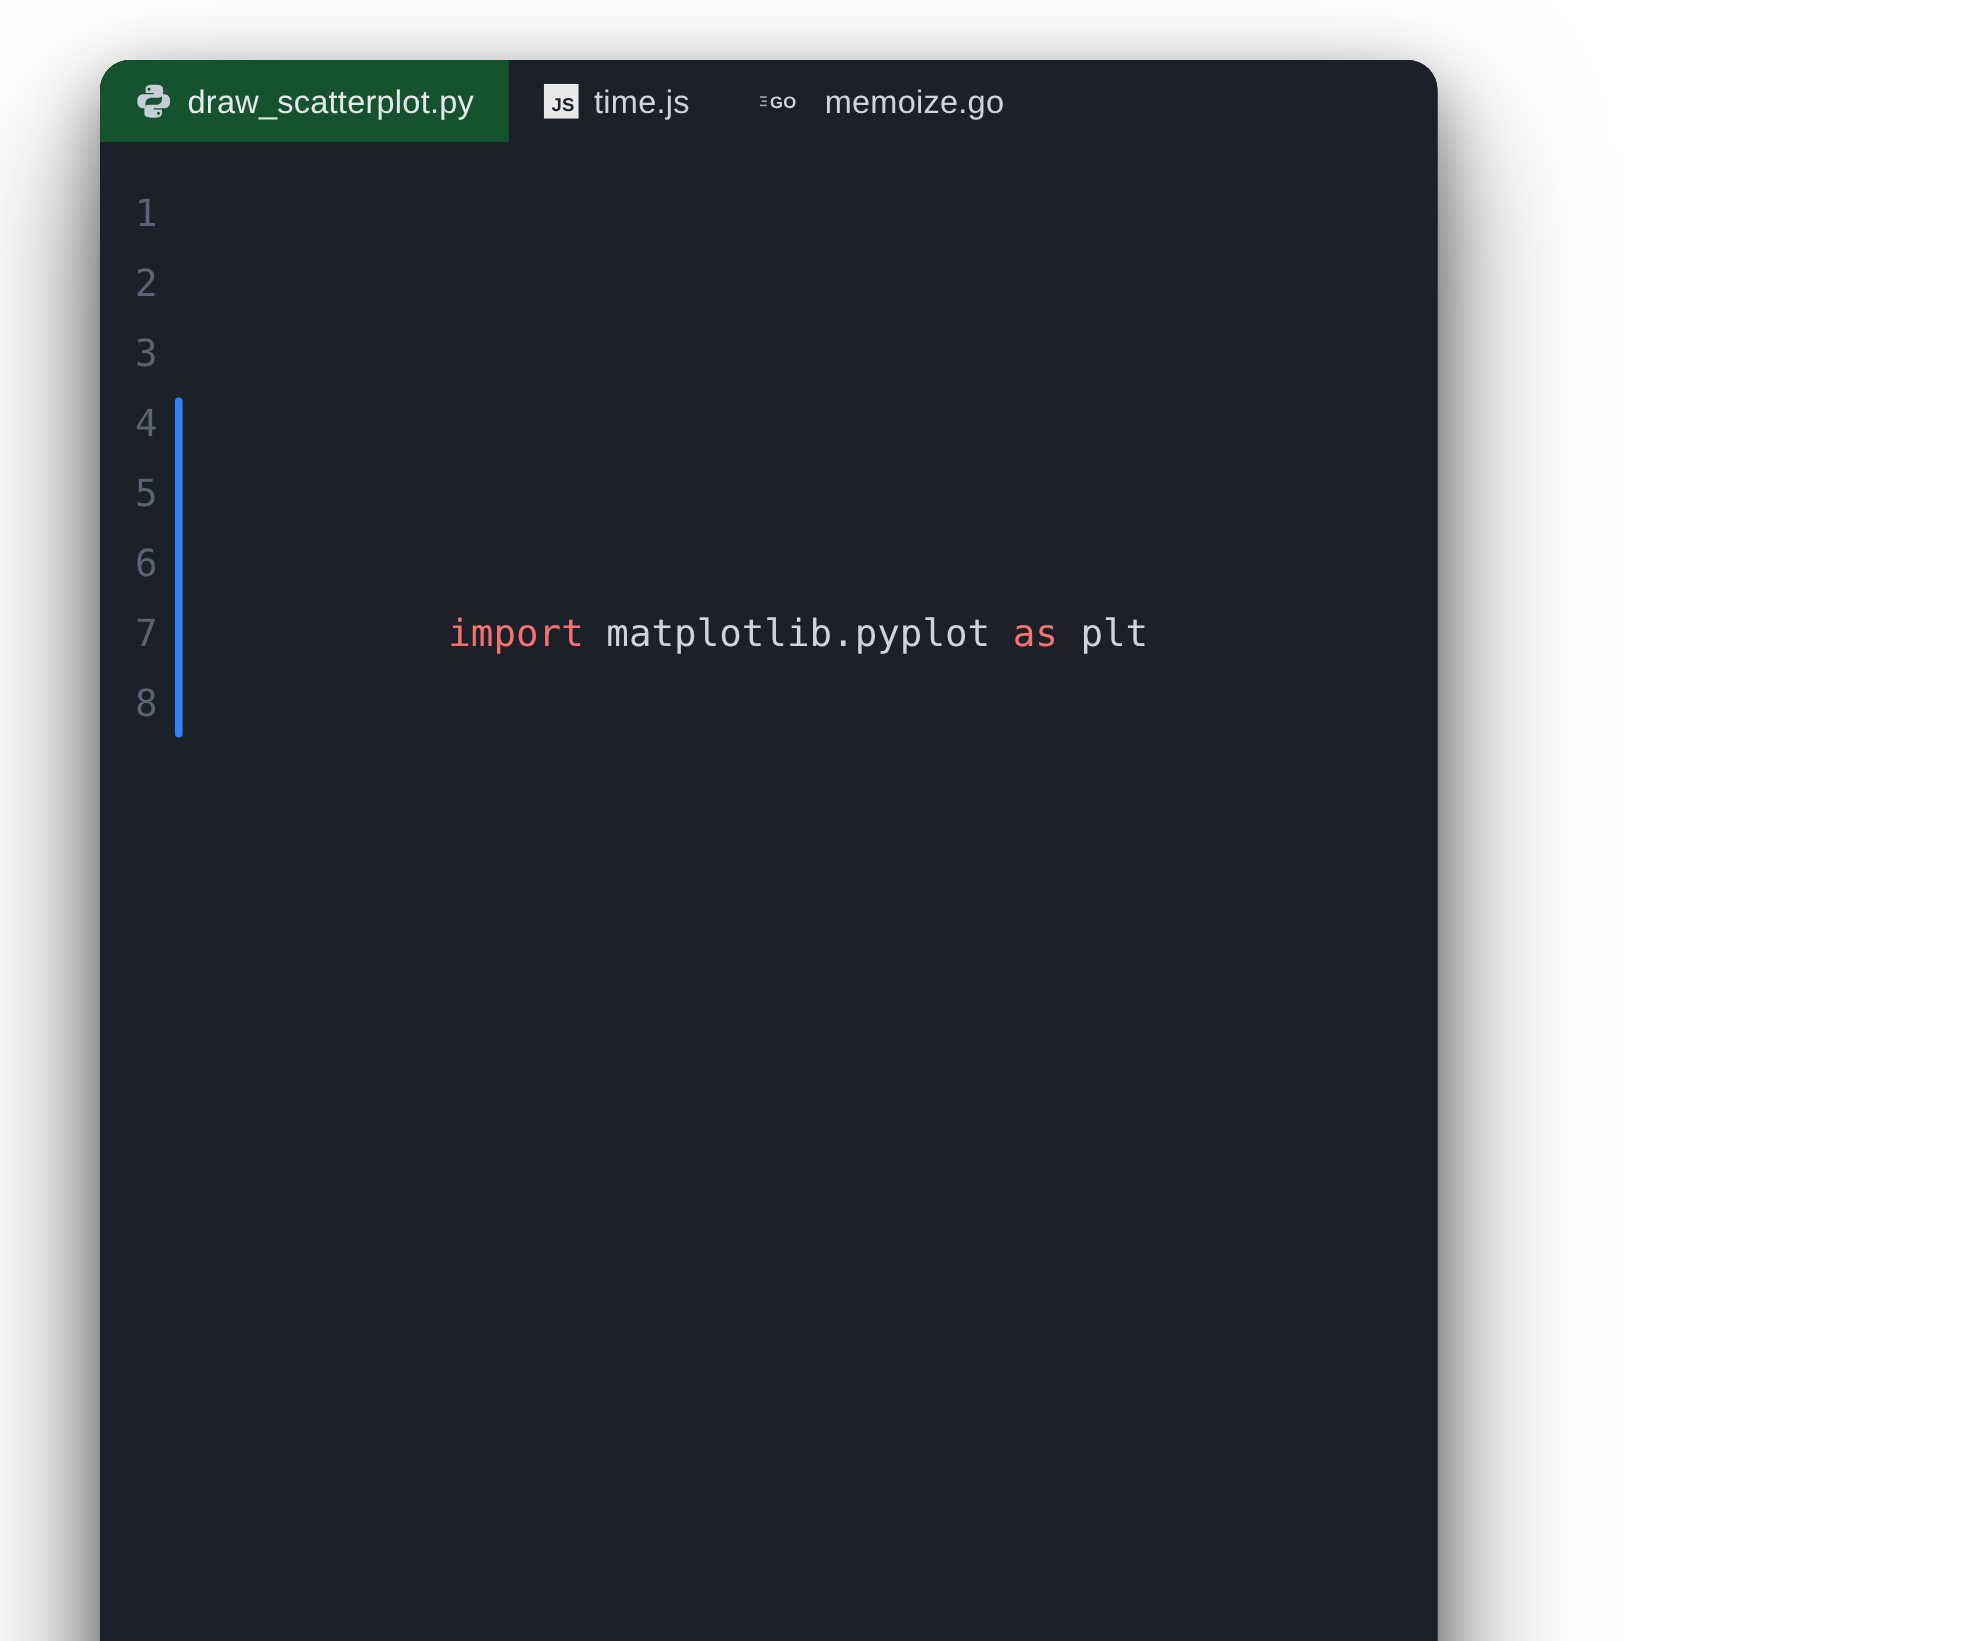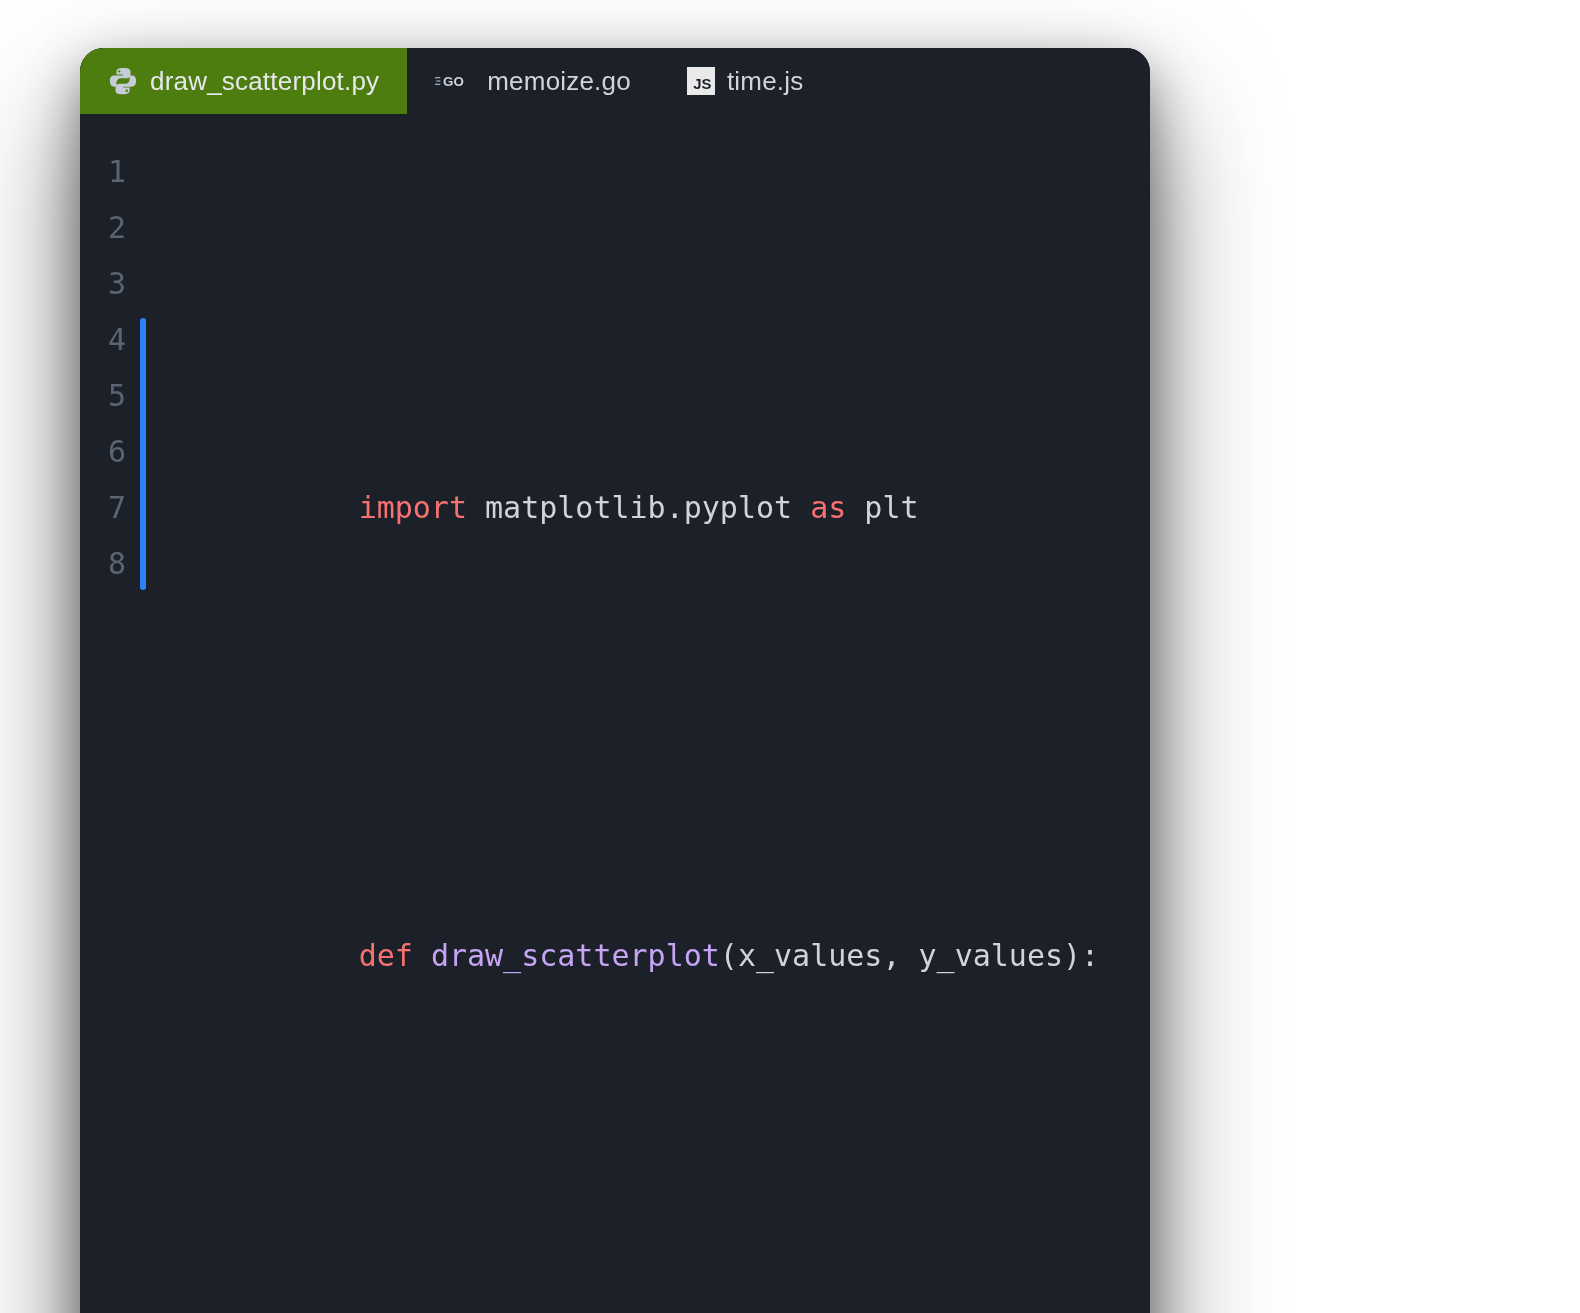--- a/index.html
+++ b/index.html
@@ -34,21 +34,21 @@
     align-items: center;
     gap: 12px;
     padding: 0 28px;
     color: #cfd3da;
     font-size: 26px;
     letter-spacing: 0.2px;
     cursor: pointer;
     font-family: -apple-system, 'Segoe UI', Arial, sans-serif;
   }
   .tab.active {
-    background: #4d7c0f;
+    background: #14532d;
     color: #e6e8ec;
     gap: 12px;
   }
   .tab-icon { display:inline-flex; align-items:center; }
   .editor-body {
     display: flex;
     padding: 30px 16px 30px 0;
     background: #1b2029;
     border-bottom-left-radius: 24px;
     border-bottom-right-radius: 24px;
@@ -116,39 +116,39 @@
             <g fill="#c6cdd7">
               <path d="M15 2c-4 0-6 1.2-6 4v3h7v1H7c-3 0-5 1.8-5 6s2 6 5 6h2v-4c0-3 2-5 5-5h6c2.6 0 4-1.5 4-4V6c0-2.8-2-4-6-4h-3zm-3 2.4a1.3 1.3 0 1 1 0 2.6 1.3 1.3 0 0 1 0-2.6z"></path>
               <path d="M17 30c4 0 6-1.2 6-4v-3h-7v-1h9c3 0 5-1.8 5-6s-2-6-5-6h-2v4c0 3-2 5-5 5h-6c-2.6 0-4 1.5-4 4v3c0 2.8 2 4 6 4h3zm3-2.4a1.3 1.3 0 1 1 0-2.6 1.3 1.3 0 0 1 0 2.6z"></path>
             </g>
           </svg>
       </span>
       <span>draw_scatterplot.py</span>
     </div>
     <div class="tab">
       <span class="tab-icon">
+        <svg width="28" height="28" viewBox="0 0 32 32">
+            <rect width="32" height="32" fill="#e9e9e9"></rect>
+            <text x="7" y="25" font-family="Arial" font-weight="700" font-size="17" fill="#1b2029">JS</text>
+          </svg>
+      </span>
+      <span>time.js</span>
+    </div>
+    <div class="tab">
+      <span class="tab-icon">
         <svg width="40" height="20" viewBox="0 0 60 24">
             <g fill="#9aa3b2">
               <rect x="0" y="6" width="8" height="2"></rect>
               <rect x="2" y="11" width="6" height="2"></rect>
               <rect x="0" y="16" width="8" height="2"></rect>
             </g>
             <text x="12" y="20" font-family="Arial Black, Arial" font-weight="900" font-size="20" fill="#cfd3da">GO</text>
           </svg>
       </span>
       <span>memoize.go</span>
-    </div>
-    <div class="tab">
-      <span class="tab-icon">
-        <svg width="28" height="28" viewBox="0 0 32 32">
-            <rect width="32" height="32" fill="#e9e9e9"></rect>
-            <text x="7" y="25" font-family="Arial" font-weight="700" font-size="17" fill="#1b2029">JS</text>
-          </svg>
-      </span>
-      <span>time.js</span>
     </div>
   </div>
 
   <div class="editor-body">
     <div class="gutter">
       <div>1</div>
       <div>2</div>
       <div>3</div>
       <div>4</div>
       <div>5</div>
@@ -163,25 +163,20 @@
 
       
       <div class="code-line">
         <span class="code-text">
           <span class="kw-red">import</span><span> matplotlib.pyplot </span><span class="kw-red">as</span><span> plt</span>
         </span>
       </div>
       
       <div class="code-line"><span class="code-text"></span></div>
       
-      <div class="code-line">
-        <span class="code-text">
-          <span class="kw-red">def</span><span> </span><span class="kw-purple">draw_scatterplot</span><span>(x_values, y_values):</span>
-        </span>
-      </div>
       
       
       
       
       
       
       
       
       
     </div>

